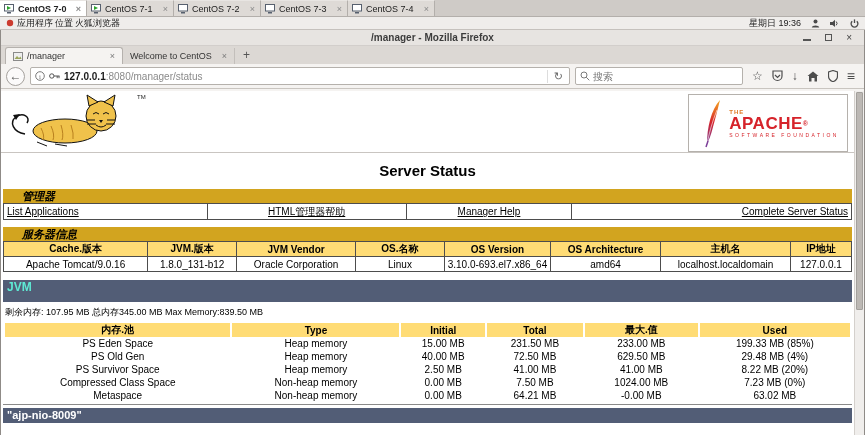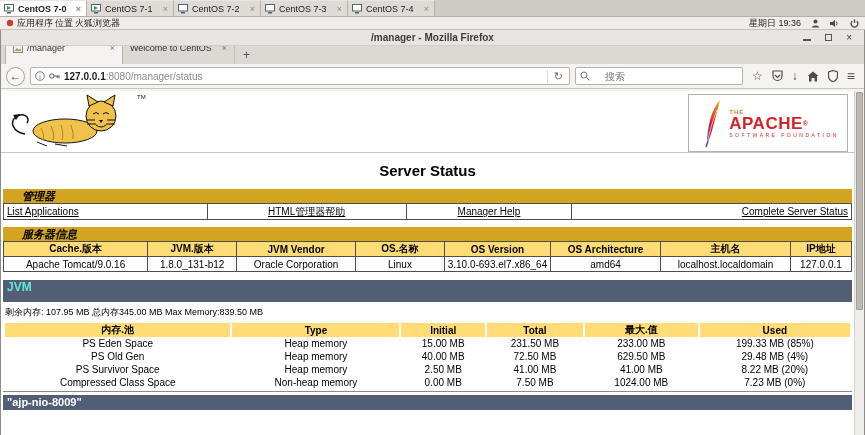--- a/index.html
+++ b/index.html
@@ -31,41 +31,41 @@
   .ff-title { position:absolute; left:0; right:0; text-align:center;
     font-size:10px; font-weight:bold; color:#3c3c3c; }
   .win-controls { margin-left:auto; display:flex; align-items:center; gap:14px;
     padding-right:12px; z-index:2; }
   .wc { font-size:10px; color:#444; line-height:10px; }
   .wc-min { width:8px; border-bottom:2px solid #555; height:7px; }
   .wc-max { width:7px; height:7px; border:1.5px solid #555; }
 
   .ff-tabstrip { height:18px; background:#dcd8d4; display:flex; align-items:flex-end;
     padding-left:4px; }
-  .ff-tab { height:16px; display:flex; align-items:center; gap:4px; padding:16px 7px;
+  .ff-tab { height:16px; display:flex; align-items:center; gap:4px; padding:8px 7px;
     font-size:9px; color:#333;margin-top:18px; }
   .ff-tab.active { background:#f5f3f1; border:1px solid #b5b1ad; border-bottom:none;
     border-radius:3px 3px 0 0; width:118px; }
   .ff-tab.inactive { width:112px; border-right:1px solid #c3bfbb; }
   .ff-tab .t { flex:1; white-space:nowrap; overflow:hidden; }
   .ff-tab .x { color:#7a7a7a; font-size:9px; }
   .newtab { font-size:12px; color:#555; padding:0 8px; align-self:center; }
 
   .ff-navbar { height:25px; background:#f5f3f1; border-bottom:1px solid #c9c5c0;
     display:flex; align-items:center; padding:0 5px; gap:5px; }
   .back-btn { width:19px; height:19px; border:1px solid #a5a19d; border-radius:50%;
     background:#fbfafa; color:#555; font-size:12px; line-height:17px; text-align:center; }
   .url-field { width:540px; height:18px; background:#fff; border:1px solid #b5b1ac;
     border-radius:2px; display:flex; align-items:center; padding:0 4px; gap:4px; }
   .url-text { font-size:10px; color:#8a8a8a; flex:1; white-space:nowrap; overflow:hidden; }
   .url-host { color:#1c1c1c; }
   .reload { margin-left:auto; border-left:1px solid #ddd; padding:0 2px 0 6px;
     font-size:11px; color:#666; }
   .search-field { width:168px; height:18px; background:#fff; border:1px solid #b5b1ac;
-    border-radius:2px; display:flex; align-items:center; padding:0 4px; gap:15px; }
+    border-radius:2px; display:flex; align-items:center; padding:0 4px; gap:3px; }
   .search-field input { border:none; outline:none; width:130px; font-size:10px;
     font-family:"Liberation Sans",sans-serif; background:transparent; }
   .nav-icons { display:flex; align-items:center; gap:9px; margin-left:4px; }
   .nav-ic { font-size:12px; color:#4d4d4d; line-height:12px; }
 
   
   .ff-content { position:absolute; top:61px; bottom:0; left:0; right:0;
     background:#fff; overflow:hidden; padding-right:10px; }
   .scrollbar { position:absolute; top:0; right:0; width:10px; height:100%;
     background:#f0eeec; border-left:1px solid #d4d0cc; }
@@ -419,20 +419,28 @@
               <td>8.22 MB (20%)</td>
             </tr>
             <tr>
               <td>Compressed Class Space</td>
               <td>Non-heap memory</td>
               <td>0.00 MB</td>
               <td>7.50 MB</td>
               <td>1024.00 MB</td>
               <td>7.23 MB (0%)</td>
             </tr>
+            <tr>
+              <td>Metaspace</td>
+              <td>Non-heap memory</td>
+              <td>0.00 MB</td>
+              <td>64.21 MB</td>
+              <td>-0.00 MB</td>
+              <td>63.02 MB</td>
+            </tr>
           </tbody>
       </table>
     </div>
 
     <div class="connector-bar">"ajp-nio-8009"</div>
 
 
     <div class="scrollbar">
       <div class="scroll-thumb"></div>
     </div>

